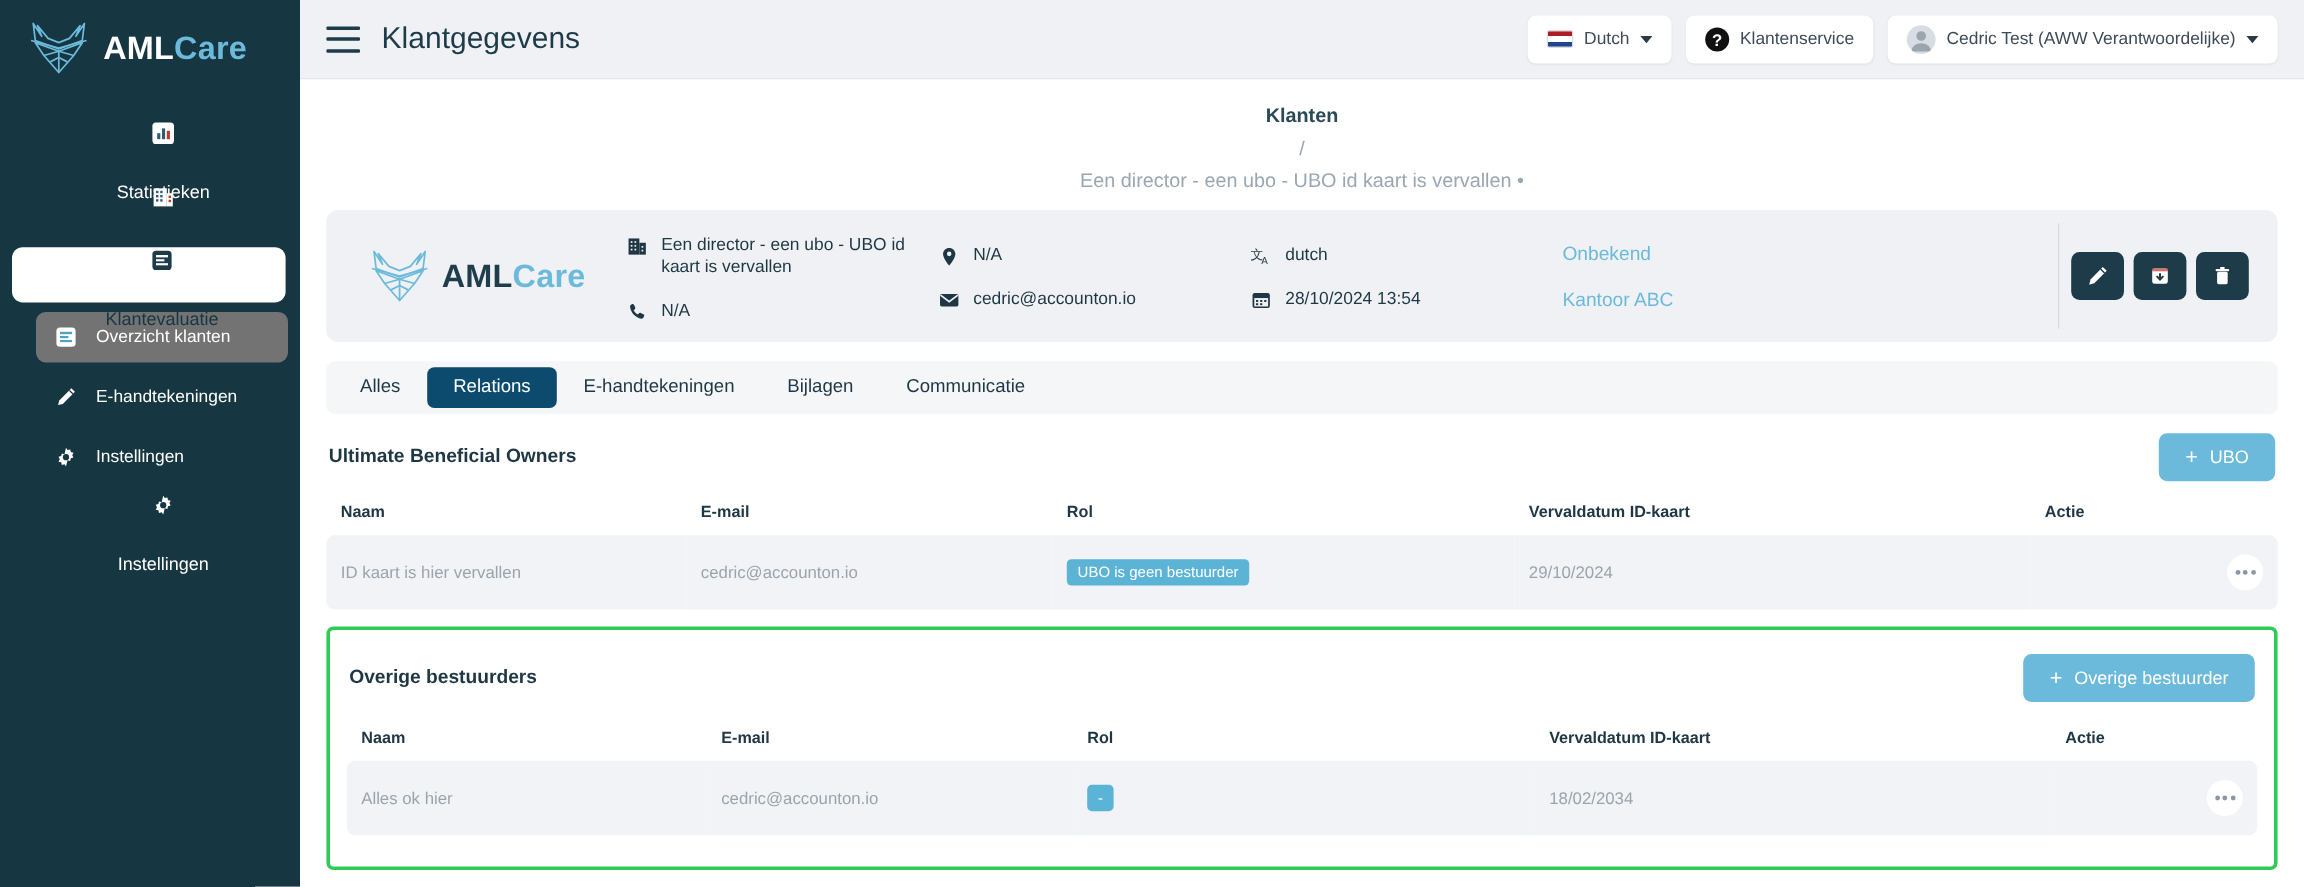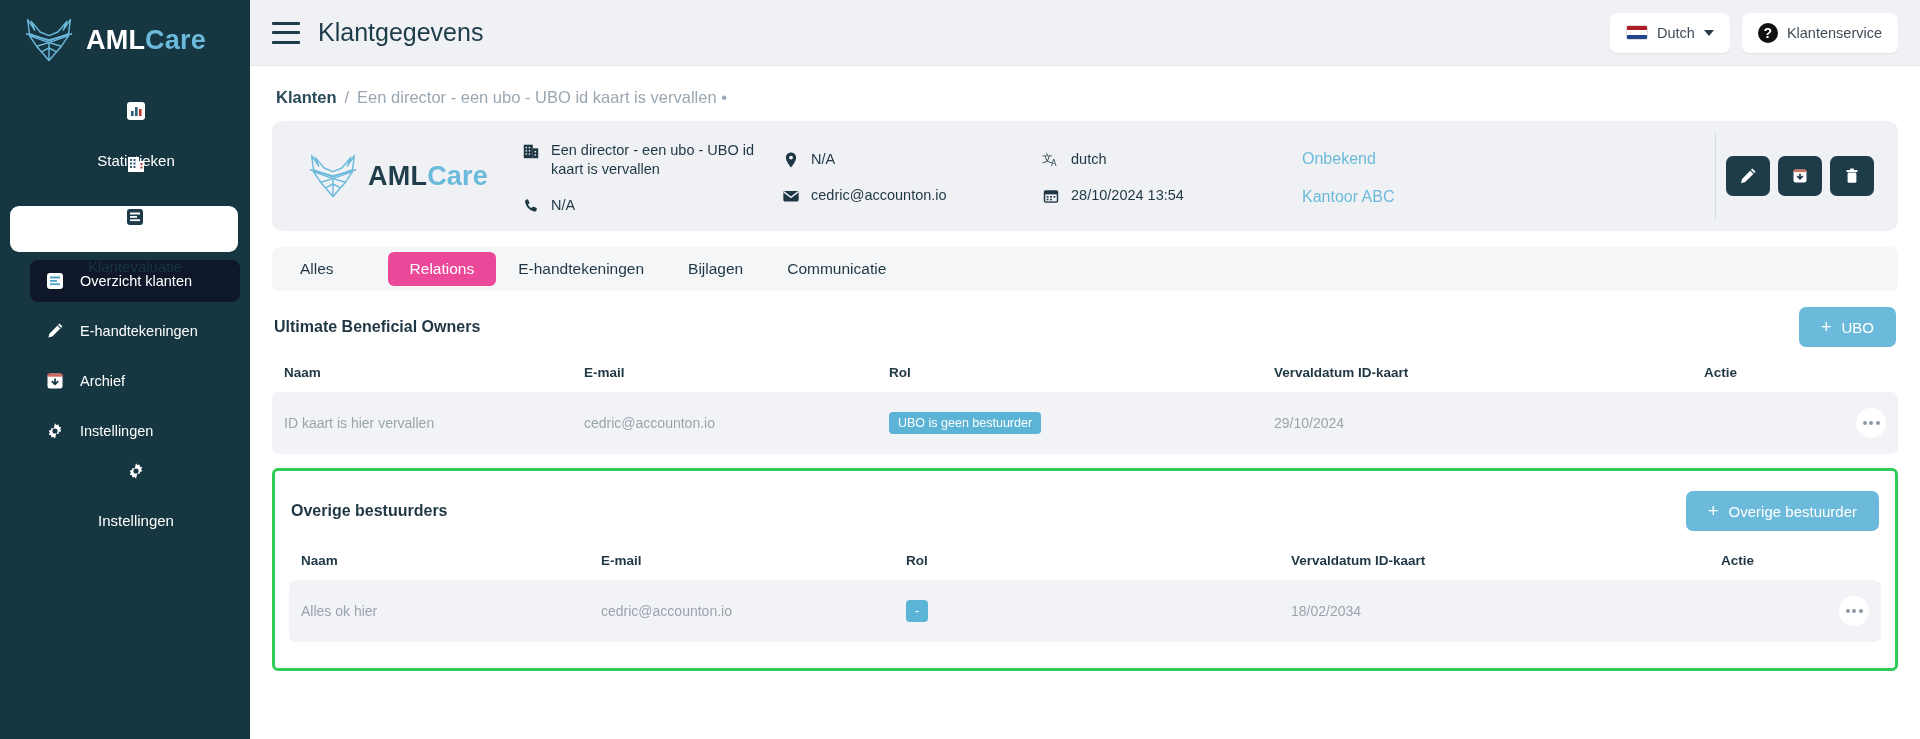--- a/index.html
+++ b/index.html
@@ -44,21 +44,21 @@
     width: 228px;
   }
   .sub-nav { padding-left: 20px; }
   .sub-item {
     display: flex; align-items: center; gap: 14px;
     height: 42px; margin: 8px 10px 8px 10px;
     padding-left: 14px;
     color: #ffffff; font-size: 14.5px;
     border-radius: 8px; cursor: pointer;
   }
-  .sub-item.selected { background: #0f172a; }
+  .sub-item.selected { background: #737373; }
   .sub-item .nav-ico { width: 22px; height: 22px; flex: none; display: flex; align-items: center; justify-content: center; }
 
   
   .main { flex: 1; height: 739px; background: #ffffff; position: relative; }
 
   .topbar {
     height: 66px; background: #eff1f4;
     display: flex; align-items: center;
     padding: 0 22px 0 22px;
     border-bottom: 1px solid #e4e7ec;
@@ -77,21 +77,21 @@
   .flag { width: 22px; height: 15px; border-radius: 2px; overflow: hidden; display: flex; flex-direction: column; flex: none; border: 1px solid #ddd; }
   .flag i { display: block; height: 33.34%; width: 100%; }
   .flag .r { background: #ae1c28; }
   .flag .w { background: #ffffff; }
   .flag .b { background: #21468b; }
   .caret { width: 0; height: 0; border-left: 5px solid transparent; border-right: 5px solid transparent; border-top: 6px solid #2a3b46; }
   .qmark { width: 20px; height: 20px; border-radius: 50%; background: #111; color: #fff; font-size: 14px; font-weight: bold; display: flex; align-items: center; justify-content: center; flex: none; }
   .avatar { width: 24px; height: 24px; border-radius: 50%; background: #d8dde3; display: flex; align-items: center; justify-content: center; flex: none; overflow: hidden; }
 
   .content { padding: 0 22px; }
-  .breadcrumb { display: flex; align-items: center; gap: 8px; padding: 22px 4px 14px 4px; font-size: 16.5px; }
+  .breadcrumb { display: flex; align-items: center; gap: 8px; padding: 22px 4px 14px 4px; font-size: 16.5px; flex-direction: column; }
   .bc-root { color: #2b4a58; font-weight: bold; cursor: pointer; }
   .bc-sep { color: #9aa7b2; }
   .bc-tail { color: #9aa7b2; }
 
   .info-card {
     background: #eff1f4; border-radius: 10px;
     height: 110px; display: flex; align-items: center;
     padding: 0 6px 0 0;
   }
   .card-logo { width: 250px; display: flex; align-items: center; justify-content: center; gap: 8px; }
@@ -109,21 +109,21 @@
   .card-sep { width: 1px; height: 88px; background: #d7dce2; margin: 0 10px 0 0; }
   .card-actions { display: flex; align-items: center; gap: 8px; padding-right: 18px; margin-left: auto; }
   .act-btn {
     width: 44px; height: 40px; border-radius: 7px;
     background: #1d3b49; display: flex; align-items: center; justify-content: center;
     cursor: pointer;
   }
 
   .tabs { display: flex; align-items: center; gap: 0; background: #f5f6f8; margin-top: 16px; border-radius: 7px; padding: 5px 6px; height: 44px; width: 100%; }
   .tab { padding: 0 22px; height: 34px; display: flex; align-items: center; font-size: 15.5px; color: #1f3744; cursor: pointer; border-radius: 6px; }
-  .tab.active { background: #ec4899; color: #ffffff; margin-left: 32px; }
+  .tab.active { background: #0c4a6e; color: #ffffff; }
 
   .section-head { display: flex; align-items: center; justify-content: space-between; padding: 16px 2px 10px 2px; }
   .section-title { font-size: 16px; color: #1f3744; font-weight: 600; }
   .btn-add {
     background: #6cbadb; color: #ffffff;
     border: none; border-radius: 7px;
     height: 40px; padding: 0 22px;
     font-size: 15px; cursor: pointer;
     display: flex; align-items: center; gap: 10px;
     font-family: "Liberation Sans", sans-serif;
@@ -248,30 +248,20 @@
         <div class="sub-item">
           <span class="nav-ico">
             <svg width="20" height="20" viewBox="0 0 20 20">
                 <path d="M14.5 2.6 L17.4 5.5 L7.3 15.6 L3.4 16.6 L4.4 12.7 Z" fill="#fff"></path>
                 <path d="M12.8 4.3 L15.7 7.2" stroke="#163641" stroke-width="1.1"></path>
               </svg>
           </span>
           <span>E-handtekeningen</span>
         </div>
 
-        <div class="sub-item">
-          <span class="nav-ico">
-            <svg width="20" height="20" viewBox="0 0 20 20">
-                <rect x="2.5" y="2.5" width="15" height="15" rx="2.5" fill="#fff"></rect>
-                <rect x="2.5" y="2.5" width="15" height="3.2" fill="#c0392b" opacity=".75"></rect>
-                <path d="M10 7.5 L10 13 M6.8 10.2 L10 13.4 L13.2 10.2" stroke="#163641" stroke-width="1.7" fill="none"></path>
-              </svg>
-          </span>
-          <span>Archief</span>
-        </div>
 
         <div class="sub-item">
           <span class="nav-ico">
             <svg width="20" height="20" viewBox="0 0 20 20">
                 <path fill="#fff" d="M10 2.2l1.3 1.9 2.2-.6.5 2.2 2.2.6-1 2 1 2-2.2.6-.5 2.2-2.2-.6L10 17.8l-1.3-1.9-2.2.6-.5-2.2-2.2-.6 1-2-1-2 2.2-.6.5-2.2 2.2.6z"></path>
                 <circle cx="10" cy="10" r="2.6" fill="#163641"></circle>
               </svg>
           </span>
           <span>Instellingen</span>
         </div>
@@ -305,20 +295,30 @@
               <i class="r"></i>
               <i class="w"></i>
               <i class="b"></i>
             </span>
           <span>Dutch</span>
           <span class="caret"></span>
         </div>
         <div class="pill">
           <span class="qmark">?</span>
           <span>Klantenservice</span>
+        </div>
+        <div class="pill">
+          <span class="avatar">
+            <svg width="24" height="24" viewBox="0 0 24 24">
+                <circle cx="12" cy="9" r="4" fill="#9aa5ae"></circle>
+                <path d="M4 22c0-4.5 3.6-7 8-7s8 2.5 8 7z" fill="#9aa5ae"></path>
+              </svg>
+          </span>
+          <span>Cedric Test (AWW Verantwoordelijke)</span>
+          <span class="caret"></span>
         </div>
       </div>
     </div>
 
     <div class="content">
 
       <div class="breadcrumb">
         <span class="bc-root">Klanten</span>
         <span class="bc-sep">/</span>
         <span class="bc-tail">Een director - een ubo - UBO id kaart is vervallen •</span>

